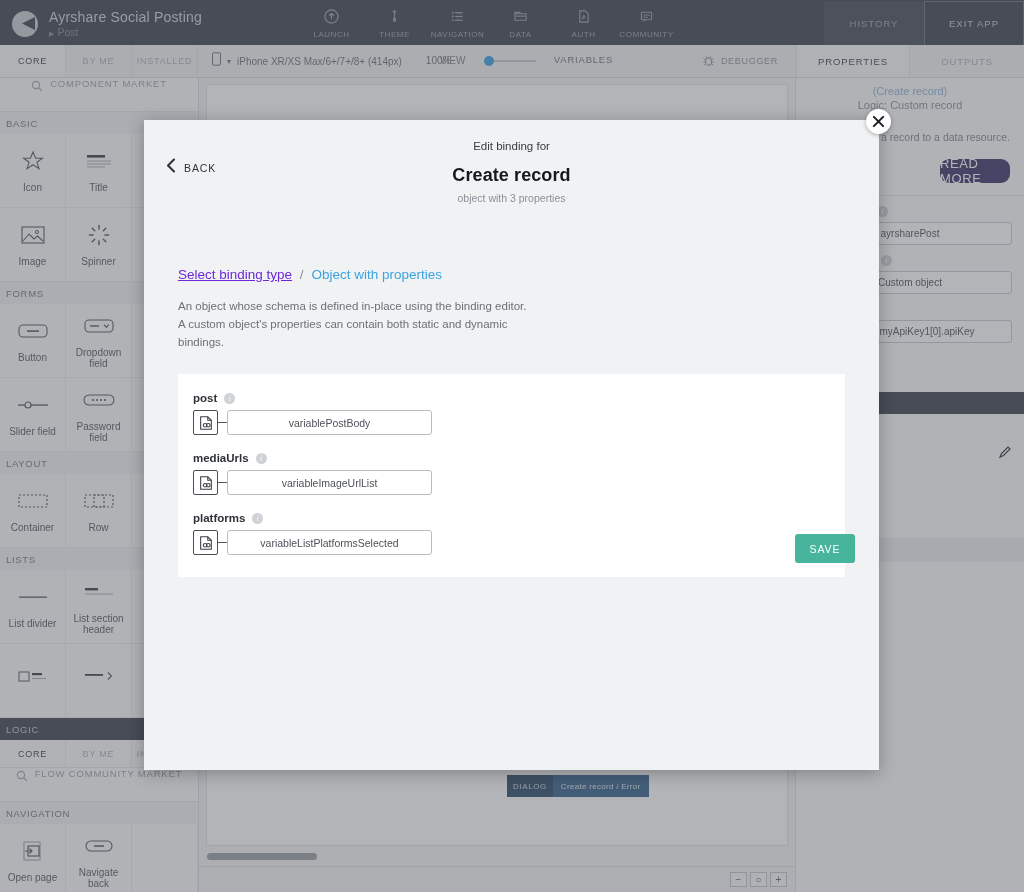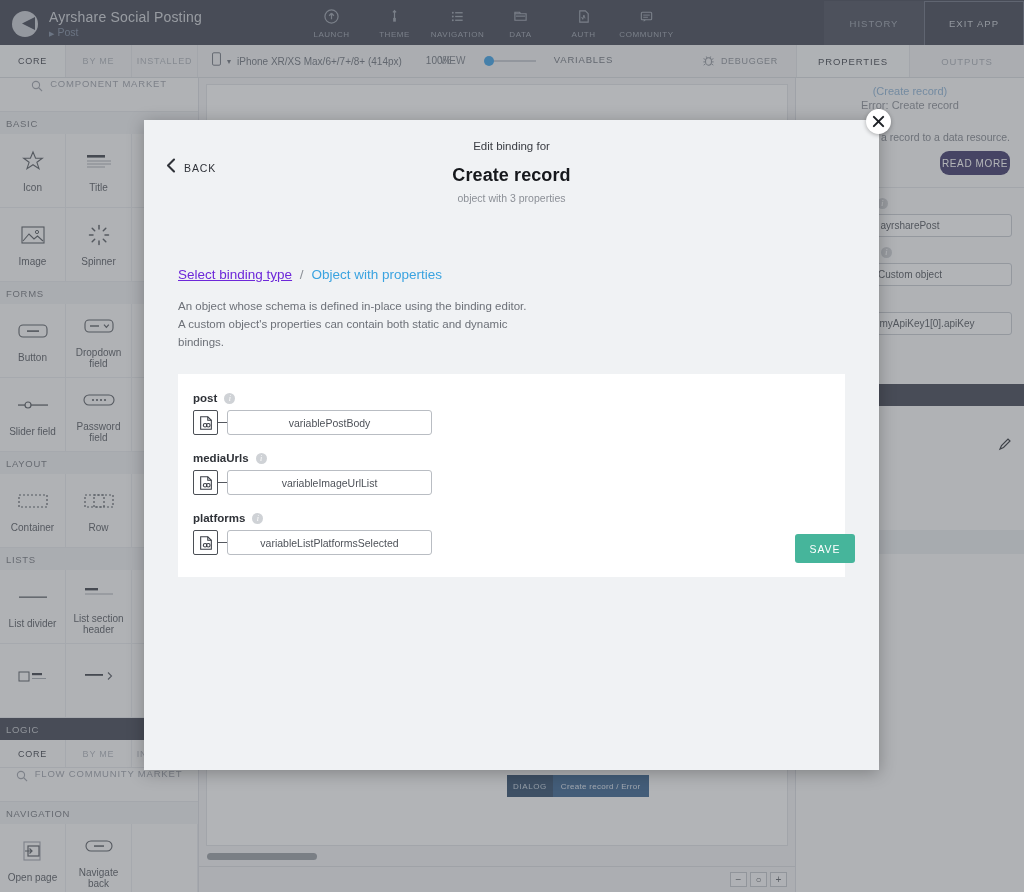--- a/index.html
+++ b/index.html
@@ -148,22 +148,22 @@
   
   .rightpanel {
     position: absolute; top: 78px; right: 0; width: 229px; bottom: 0;
     background: #fbfbfc; border-left: 1px solid #dcdfe3; overflow: hidden;
   }
   .rp-title { text-align: center; padding-top: 7px; }
   .rp-t1 { font-size: 11px; color: #8eb4d6; }
   .rp-t2 { font-size: 11px; color: #8b8f96; margin-top: 2px; }
   .rp-desc { font-size: 10.5px; color: #82868d; padding: 20px 14px 0 14px; text-align: right; }
   .readmore {
-    margin: 8px 14px 0 auto; width: 70px; height: 24px; border-radius: 9px;
-    background: #3b3468; color: #fff; font-size: 10px; letter-spacing: .6px;
+    margin: 16px 14px 0 auto; width: 70px; height: 24px; border-radius: 9px;
+    background: #3b3468; color: #fff; font-size: 13px; letter-spacing: .6px;
     display: flex; align-items: center; justify-content: center; cursor: pointer;
   }
   .rp-sep { border-top: 1px solid #e4e6ea; margin: 12px 0 0 0; }
   .rp-field { padding: 9px 12px 0 12px; }
   .rp-flabel { display: flex; align-items: center; gap: 5px; font-size: 10.5px; color: #5d6168; font-weight: bold; }
   .rp-input {
     margin-top: 5px; height: 23px; border: 1px solid #c8ccd2; border-radius: 3px;
     background: #fff; display: flex; align-items: center; justify-content: center;
     font-size: 10px; color: #50545b;
   }
@@ -624,21 +624,21 @@
       <div class="canvas-bottom">
         <div class="zbtn">−</div>
         <div class="zbtn">○</div>
         <div class="zbtn">+</div>
       </div>
     </div>
 
     <div class="rightpanel">
       <div class="rp-title">
         <div class="rp-t1">(Create record)</div>
-        <div class="rp-t2">Error: Create record</div>
+        <div class="rp-t2">Logic: Custom record</div>
       </div>
       <div class="rp-desc">Creates a record to a data resource.</div>
       <div class="readmore">READ MORE</div>
       <div class="rp-sep"></div>
 
       <div class="rp-field">
         <div class="rp-flabel">
           <span>Resource</span>
           <span class="info-i">∞</span>
           <span class="info-i">i</span>

